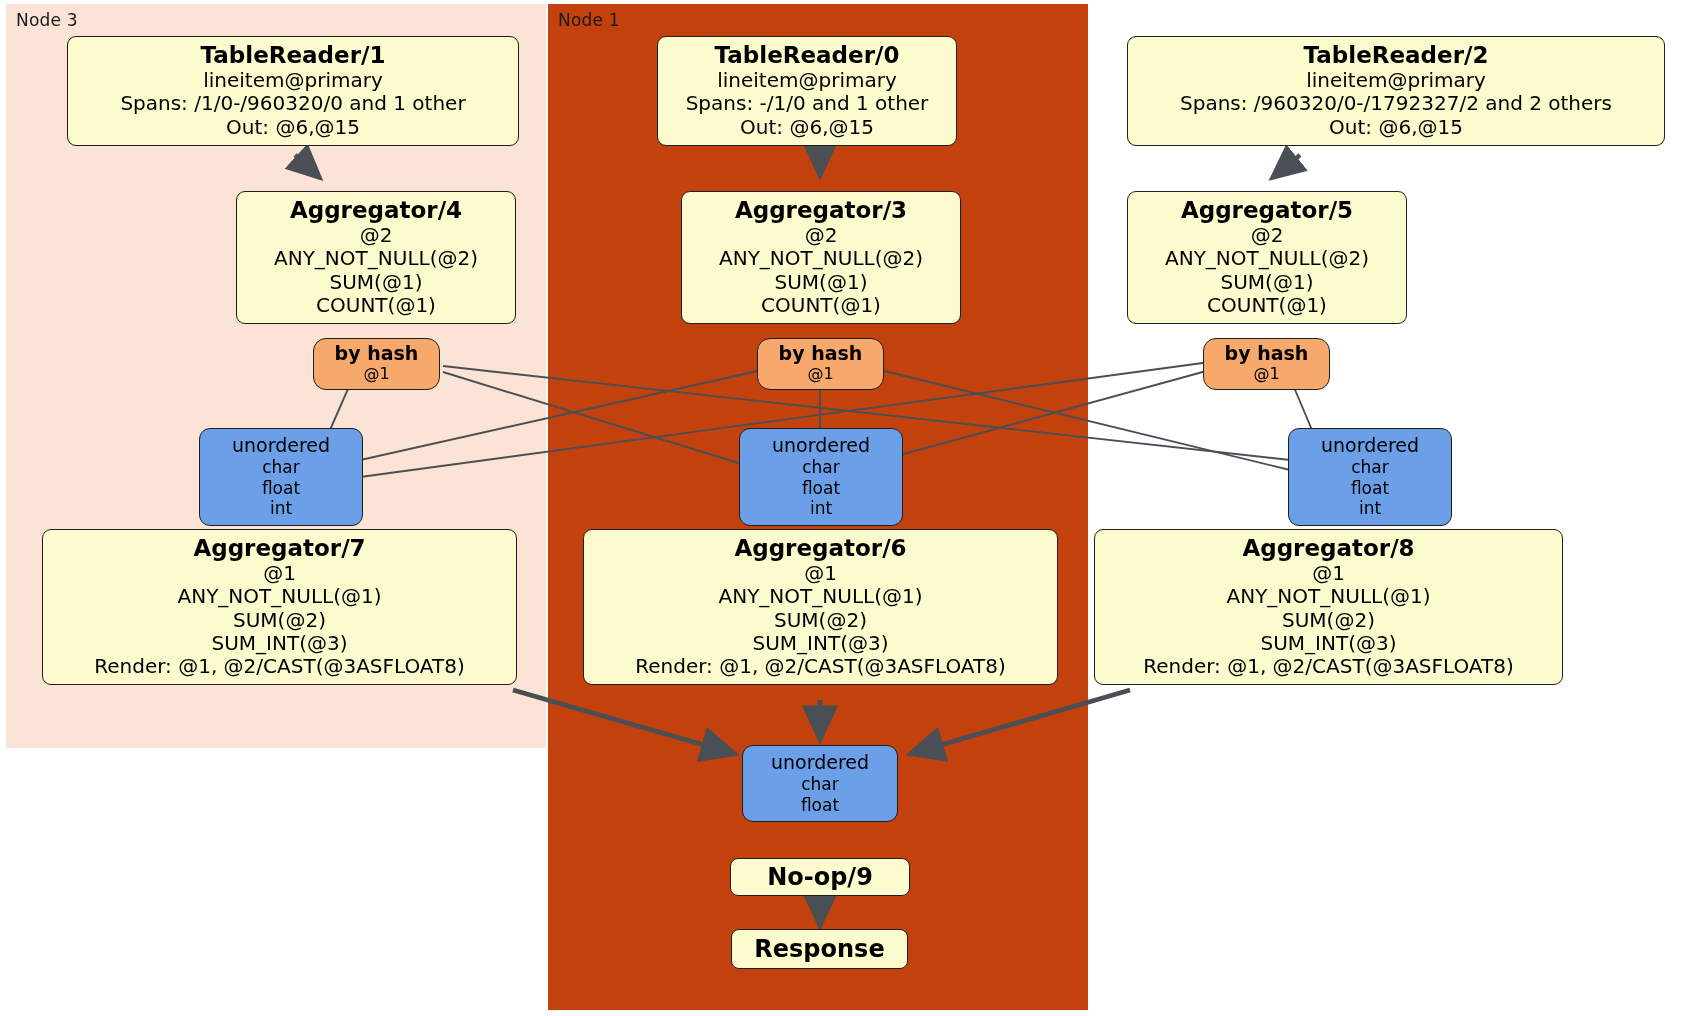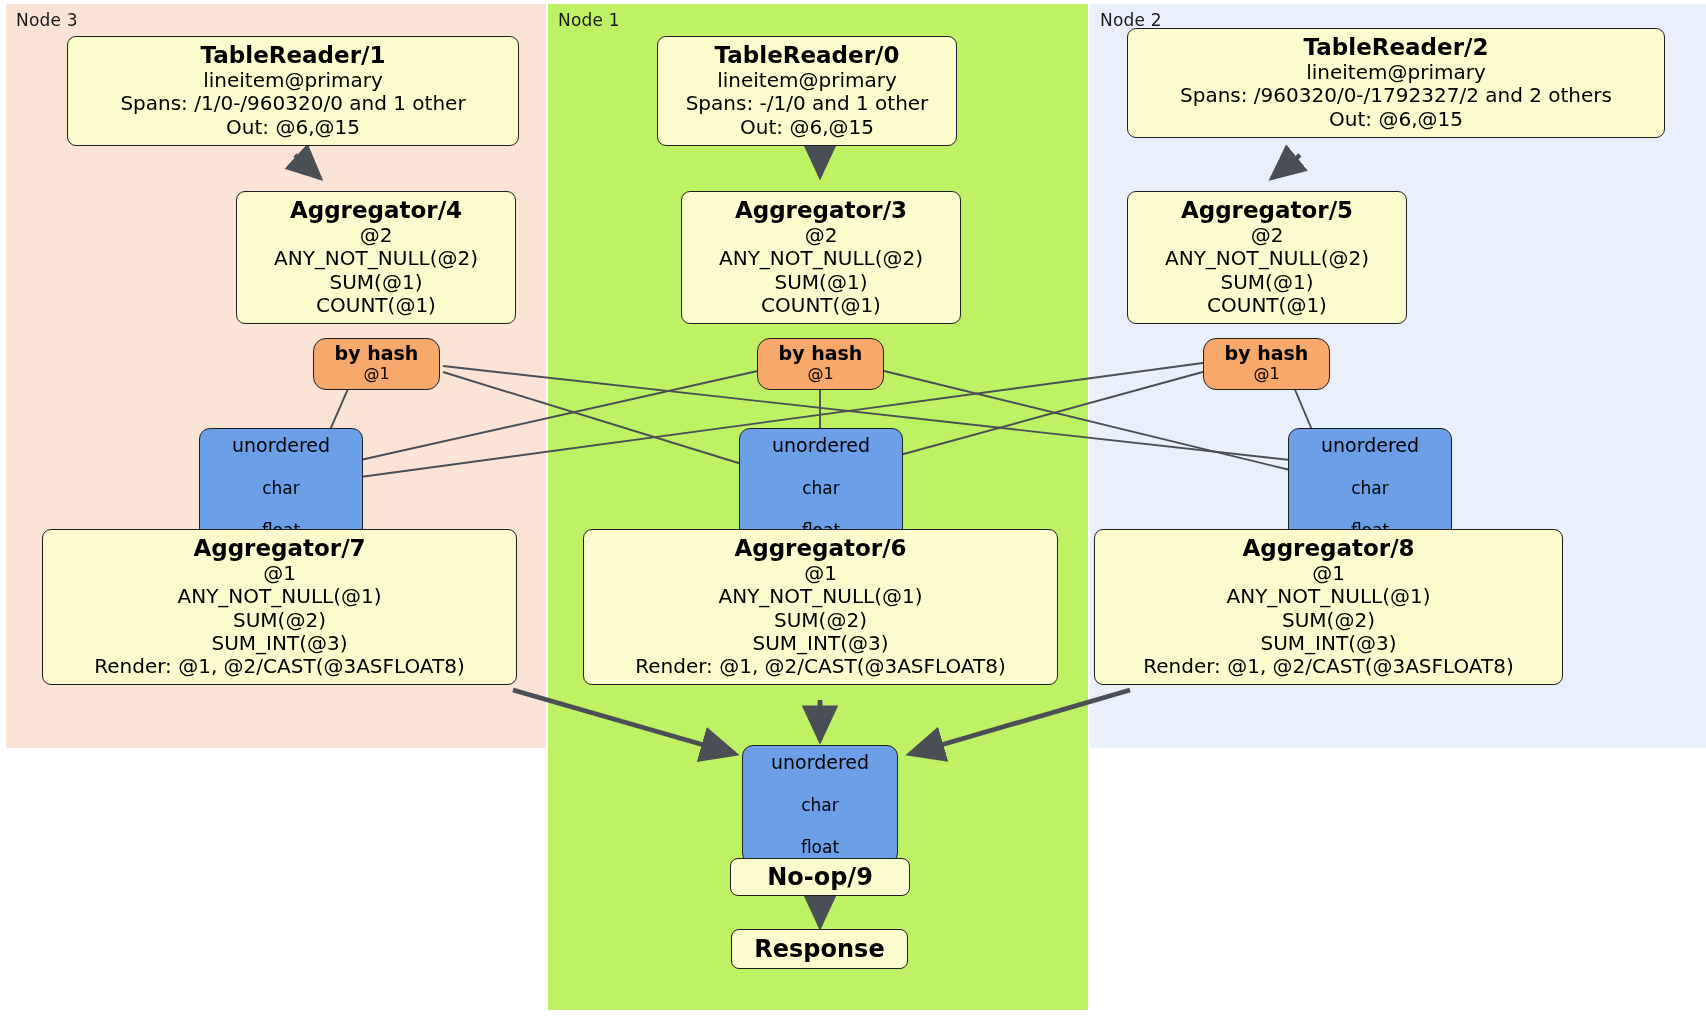--- a/index.html
+++ b/index.html
@@ -11,21 +11,21 @@
   #stage{position:absolute;left:0;top:0;width:1706px;height:1016px;}
 
   
   .panel{position:absolute;box-sizing:border-box;}
   .panel-label{
     position:absolute;left:10px;top:6px;
     font-size:17px;color:#1a1a1a;letter-spacing:.2px;
     white-space:nowrap;
   }
   #panel-node3{left:6px;  top:4px;  width:540px; height:744px; background:#fbe3d6;}
-  #panel-node1{left:548px;top:4px;  width:540px; height:1006px;background:#bef264;}
+  #panel-node1{left:548px;top:4px;  width:540px; height:1006px;background:#c2410c;}
   #panel-node2{left:1090px;top:4px; width:616px; height:744px; background:#eaf0fb;}
 
   
   #edges{position:absolute;left:0;top:0;width:1706px;height:1016px;pointer-events:none;}
 
   
   .box{
     position:absolute;box-sizing:border-box;
     border:1.6px solid #1f1f1f;border-radius:9px;
     background:#fbfbcd;
@@ -45,21 +45,21 @@
   .router .title{font-weight:bold;font-size:19px;line-height:1.15;white-space:nowrap;}
   .router .line{font-size:16px;line-height:1.15;white-space:nowrap;}
 
   .synth{
     position:absolute;box-sizing:border-box;
     border:1.6px solid #1f1f1f;border-radius:11px;
     background:#6b9fe8;text-align:center;color:#000;
     padding:5px 8px 6px 8px;
   }
   .synth .title{font-weight:normal;font-size:19px;line-height:1.2;white-space:nowrap;}
-  .synth .line{font-size:17px;line-height:1.22;white-space:nowrap;margin-top:21px;}
+  .synth .line{font-size:17px;line-height:1.22;white-space:nowrap;}
 
   .flat{
     position:absolute;box-sizing:border-box;
     border:1.6px solid #1f1f1f;border-radius:8px;
     background:#fbfbcd;text-align:center;color:#000;
     display:flex;align-items:center;justify-content:center;
   }
   .flat .title{font-weight:bold;font-size:24px;white-space:nowrap;}
 
   
@@ -69,23 +69,20 @@
 <body>
 
 <div id="stage">
 
   <div class="panel" id="panel-node3">
     <span class="panel-label">Node 3</span>
   </div>
   <div class="panel" id="panel-node1">
     <span class="panel-label">Node 1</span>
   </div>
-  <div class="panel" id="panel-node2">
-    <span class="panel-label">Node 2</span>
-  </div>
 
   <svg id="edges" viewBox="0 0 1706 1016">
     <defs>
       <marker id="arrowThick" markerWidth="9" markerHeight="9" refX="7.2" refY="4.5" orient="auto" markerUnits="strokeWidth">
         <path d="M0,0.7 L8.2,4.5 L0,8.3 z" fill="#4a4f55"></path>
       </marker>
     </defs>
 
     <g>
       <path d="M295,155 L320,178" stroke="#4a4f55" stroke-width="4.5" fill="none" marker-end="url(#arrowThick)"></path>
@@ -151,21 +148,21 @@
       <div class="line">Out: @6,@15</div>
     </div>
 
     <div class="box" id="tr0" style="left:657px;top:36px;width:300px;">
       <div class="title">TableReader/0</div>
       <div class="line">lineitem@primary</div>
       <div class="line">Spans: -/1/0 and 1 other</div>
       <div class="line">Out: @6,@15</div>
     </div>
 
-    <div class="box" id="tr2" style="left:1127px;top:28px;width:538px;">
+    <div class="box" id="tr2" style="left:1127px;top:36px;width:538px;">
       <div class="title">TableReader/2</div>
       <div class="line">lineitem@primary</div>
       <div class="line">Spans: /960320/0-/1792327/2 and 2 others</div>
       <div class="line">Out: @6,@15</div>
     </div>
 
     <div class="box" id="agg4" style="left:236px;top:191px;width:280px;">
       <div class="title">Aggregator/4</div>
       <div class="line">@2</div>
       <div class="line">ANY_NOT_NULL(@2)</div>

